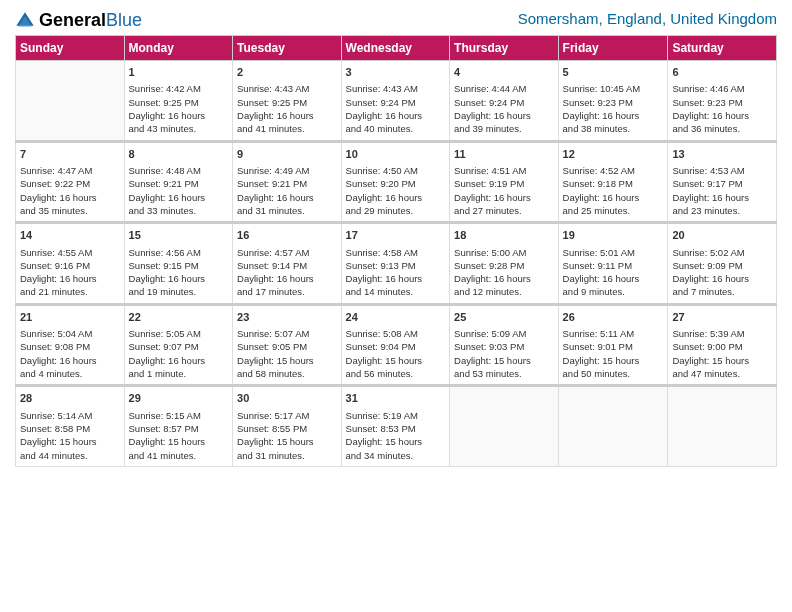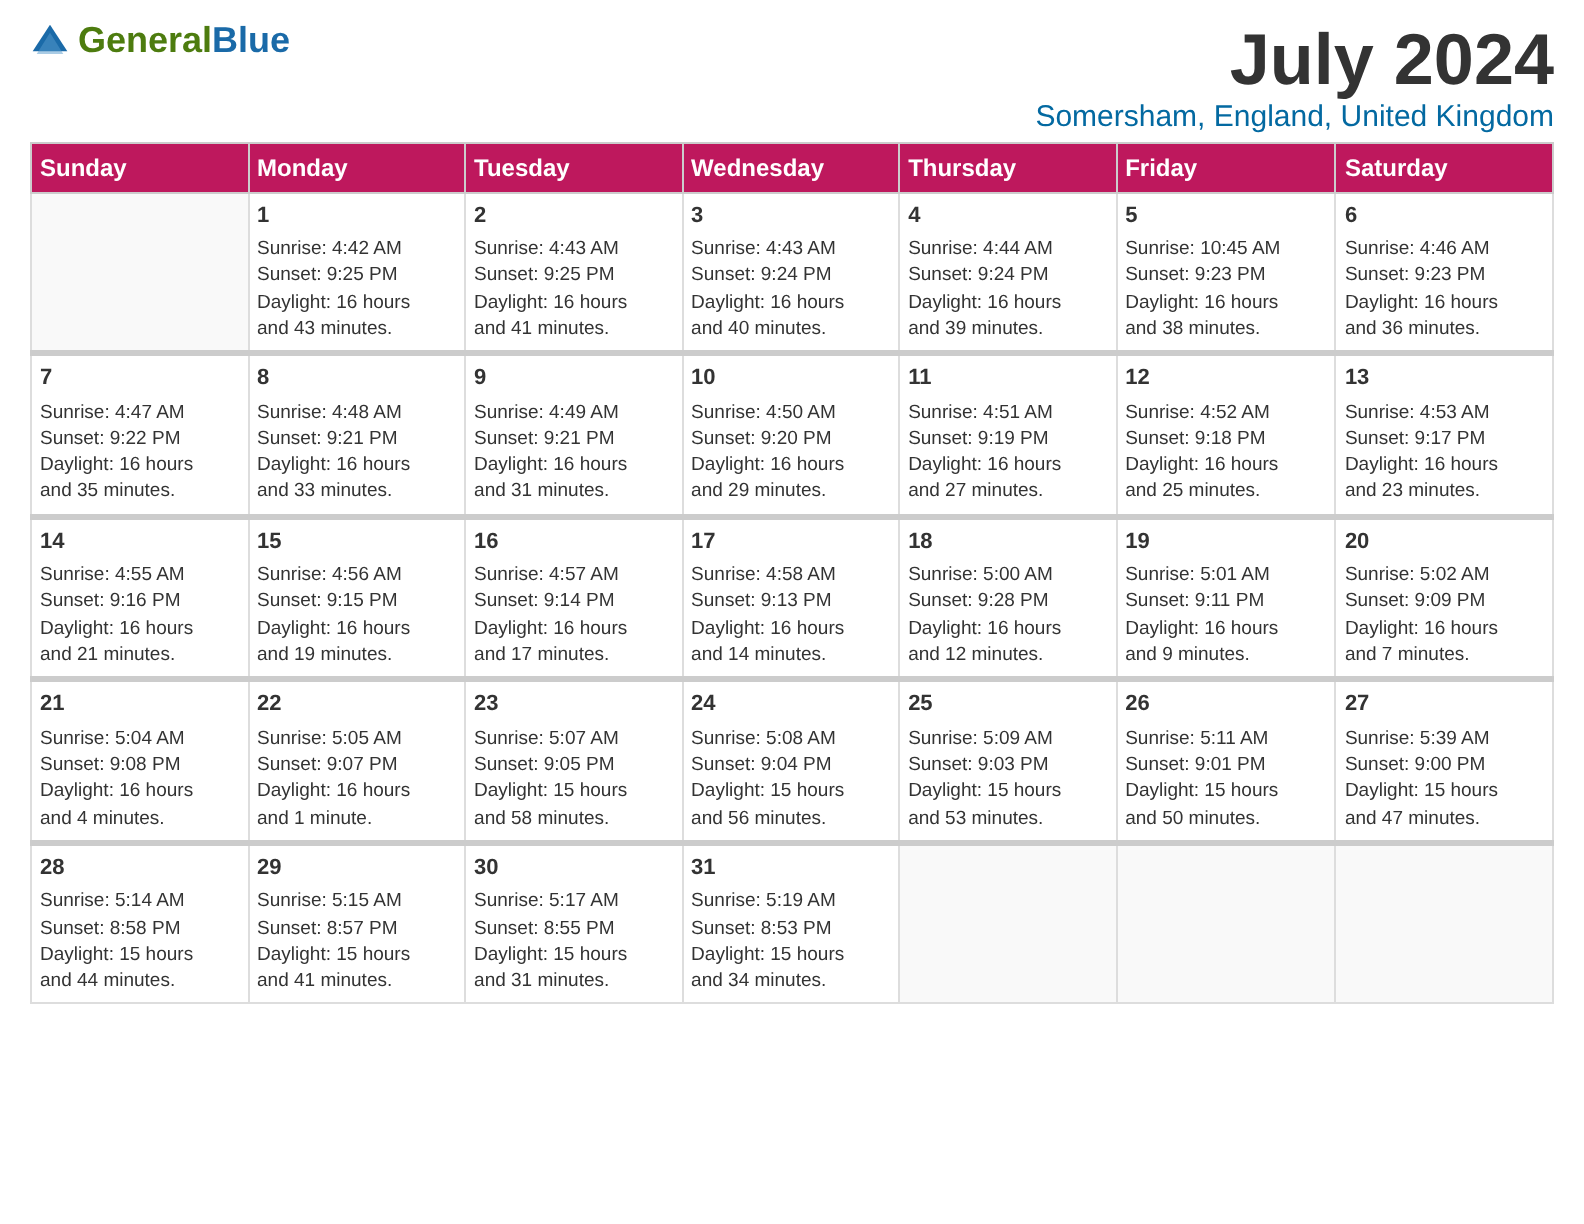--- a/index.html
+++ b/index.html
@@ -21,25 +21,25 @@
       margin-bottom: 4px;
     }
     .logo {
       display: flex;
       align-items: center;
       gap: 4px;
     }
     .logo-text-general {
       font-size: 18px;
       font-weight: bold;
-      color: #4d7c0f;
+      color: #000000;
     }
     .logo-text-blue {
       font-size: 18px;
-      font-weight: bold;
+      font-weight: normal;
       color: #1a6aa8;
     }
     .logo-icon {
       width: 20px;
       height: 20px;
     }
     .title-area {
       text-align: right;
     }
     .month-title {
@@ -104,21 +104,20 @@
     <div class="logo">
       <svg class="logo-icon" viewBox="0 0 30 30" xmlns="http://www.w3.org/2000/svg">
         <polygon points="15,2 28,22 2,22" fill="#1a6aa8"></polygon>
         <polygon points="15,8 25,24 5,24" fill="#5599cc" opacity="0.5"></polygon>
       </svg>
       <div>
         <span class="logo-text-general">General</span><span class="logo-text-blue">Blue</span>
       </div>
     </div>
     <div class="title-area">
-      <div class="month-title">July 2024</div>
       <div class="subtitle">Somersham, England, United Kingdom</div>
     </div>
   </div>
 
   <table>
     <thead>
       <tr>
       <th>Sunday</th>
           <th>Monday</th>
           <th>Tuesday</th>

